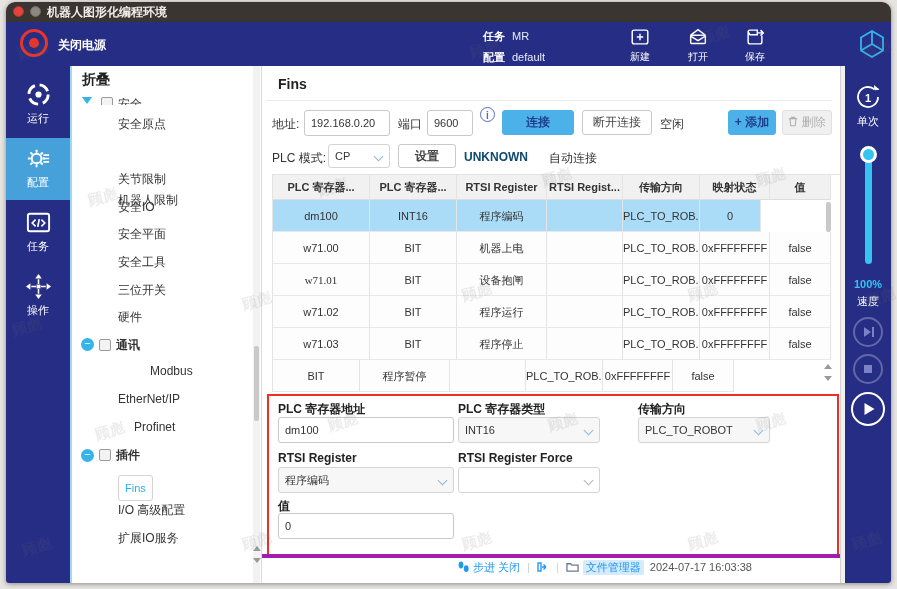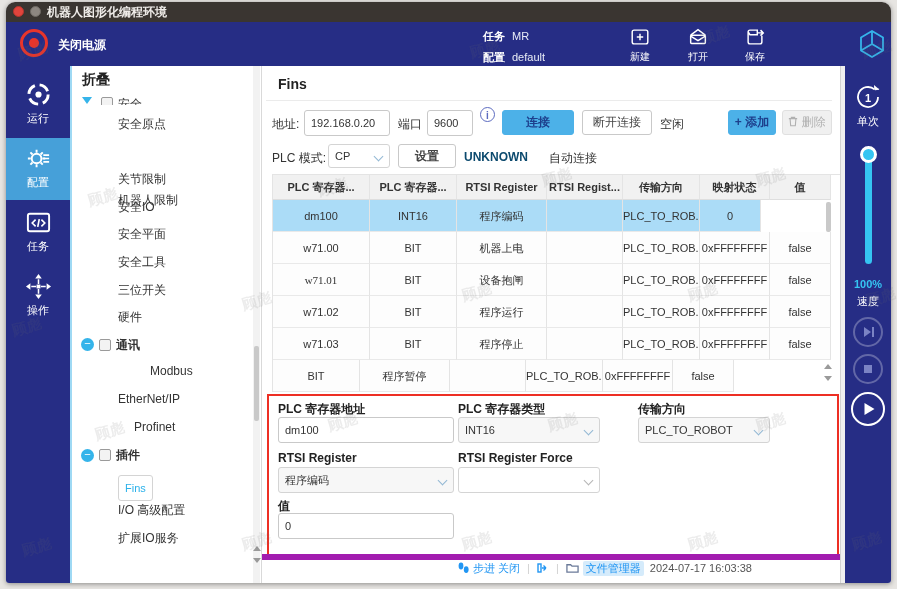--- a/index.html
+++ b/index.html
@@ -70,21 +70,21 @@
   .trow{display:flex;}
   .tcell{box-sizing:border-box;border-right:1px solid #e4e4e4;border-bottom:1px solid #e9e9e9;
          text-align:center;overflow:hidden;white-space:nowrap;font-size:11px;color:#333;}
   .thead .tcell{background:#f1f1f1;font-weight:bold;height:25px;line-height:25px;border-bottom:1px solid #dedede;}
   .tdata .tcell{height:32px;line-height:32px;background:#fdfdfd;}
   .tdata.selected .tcell{background:#abdcf7;}
   
   .redbox{border:2px solid #ed2f24;box-sizing:border-box;}
   .flbl{font-size:12px;font-weight:bold;color:#222;}
   
-  .statusbar{left:256px;top:552px;width:578px;height:22px;background:#fff;border-top:6px solid #a21caf;
+  .statusbar{left:256px;top:552px;width:578px;height:22px;background:#fff;border-top:4px solid #a21caf;
              box-sizing:border-box;display:flex;align-items:center;font-size:11px;}
   .st-blue{color:#2196f3;}
   .st-sep{color:#d0d0d0;margin:0 7px;}
   .st-hl{background:#d5ebfb;padding:0 3px;border-radius:2px;}
   .st-time{color:#555;margin-left:6px;}
   
   .rpanel{left:839px;top:64px;width:46px;height:517px;background:#262d85;}
   .rp-cap{width:46px;text-align:center;color:#fff;font-size:11px;}
   .cyan{color:#35c4f2;}
   .rbtn{border-radius:50%;box-sizing:border-box;cursor:pointer;}

